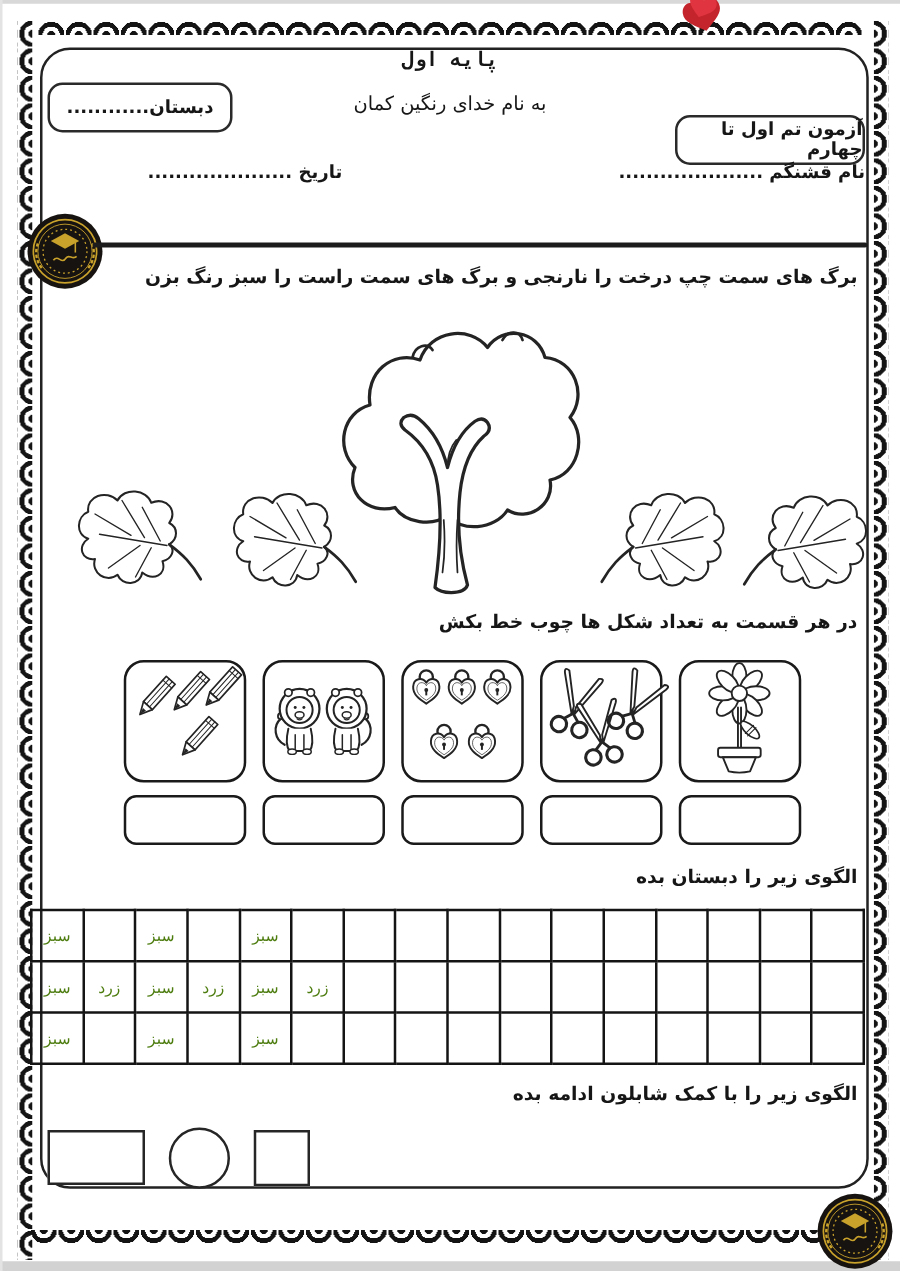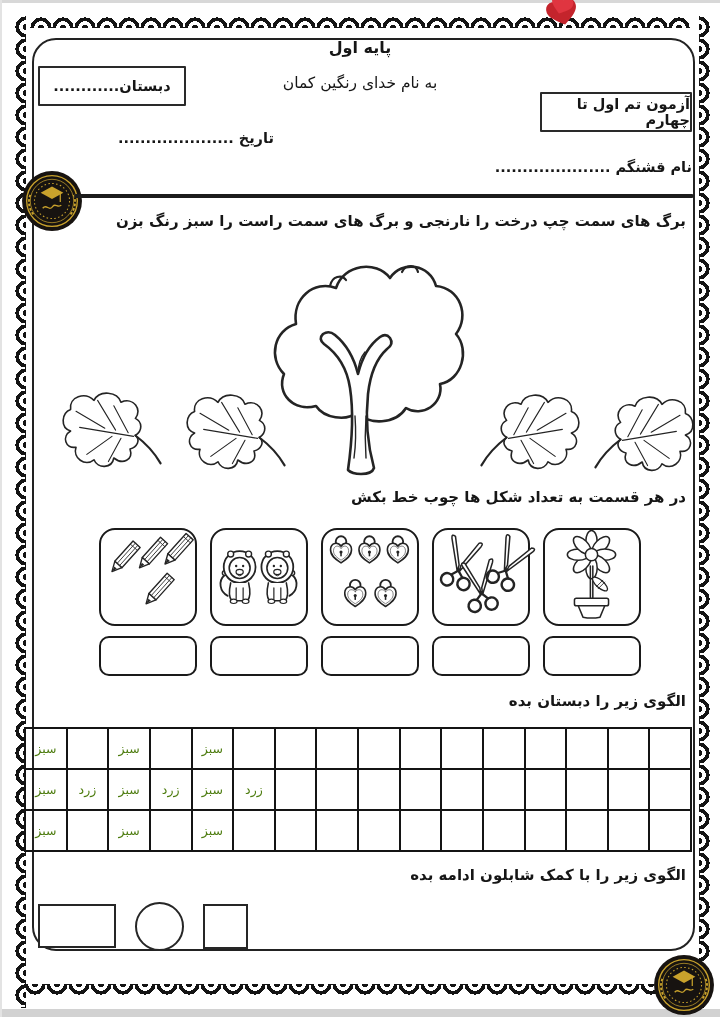--- a/index.html
+++ b/index.html
@@ -24,29 +24,29 @@
     background-size:12px 22px; background-repeat:repeat-y; }
   .lace-right { left:699px; top:16px; height:992px; width:12px;
     background:radial-gradient(circle 11px at 0% 50%, #141414 0 3.2px, #fff 3.2px 6.8px, #141414 6.8px 10.6px, transparent 10.6px);
     background-size:12px 22px; background-repeat:repeat-y; }
 
   .frame { position:absolute; left:32px; top:38px; width:663px; height:913px;
     border:2px solid #222; border-radius:24px; }
 
   .fa { direction:rtl; unicode-bidi:isolate; color:#161616; }
   .title { position:absolute; left:0; top:38px; width:720px; text-align:center;
-    font-size:16px; font-weight:bold; }
-  .hbox { position:absolute; top:66px; height:40px; border:2px solid #2a2a2a; border-radius:1px;
+    font-size:16px; font-weight:bold;font-family:Liberation Mono, monospace; }
+  .hbox { position:absolute; top:66px; height:40px; border:2px solid #2a2a2a; border-radius:12px;
     display:flex; align-items:center; justify-content:center; font-size:14.5px; font-weight:bold; background:#fff; }
   .hbox-right { left:540px; width:152px;margin-top:26px; }
   .hbox-left  { left:38px;  width:148px; }
   .bismillah { position:absolute; top:74px; left:0; width:720px; text-align:center;
     font-size:15.5px; font-weight:normal; }
   .nameline { position:absolute; top:130px; font-size:14.5px; font-weight:bold; }
-  .name-field { right:28px;margin-top:29px; }
+  .name-field { right:28px; }
   .date-field { left:118px; }
 
   .divider { position:absolute; left:74px; top:194px; width:620px; height:4px; background:#1c1c1c; border-radius:2px; }
 
   .instr { position:absolute; right:34px; font-size:15px; font-weight:bold; text-align:right; }
   .instr-coloring { top:212px; }
   .instr-tally { top:488px; }
   .instr-pattern { top:692px; }
   .instr-stencil { top:866px; }
 

